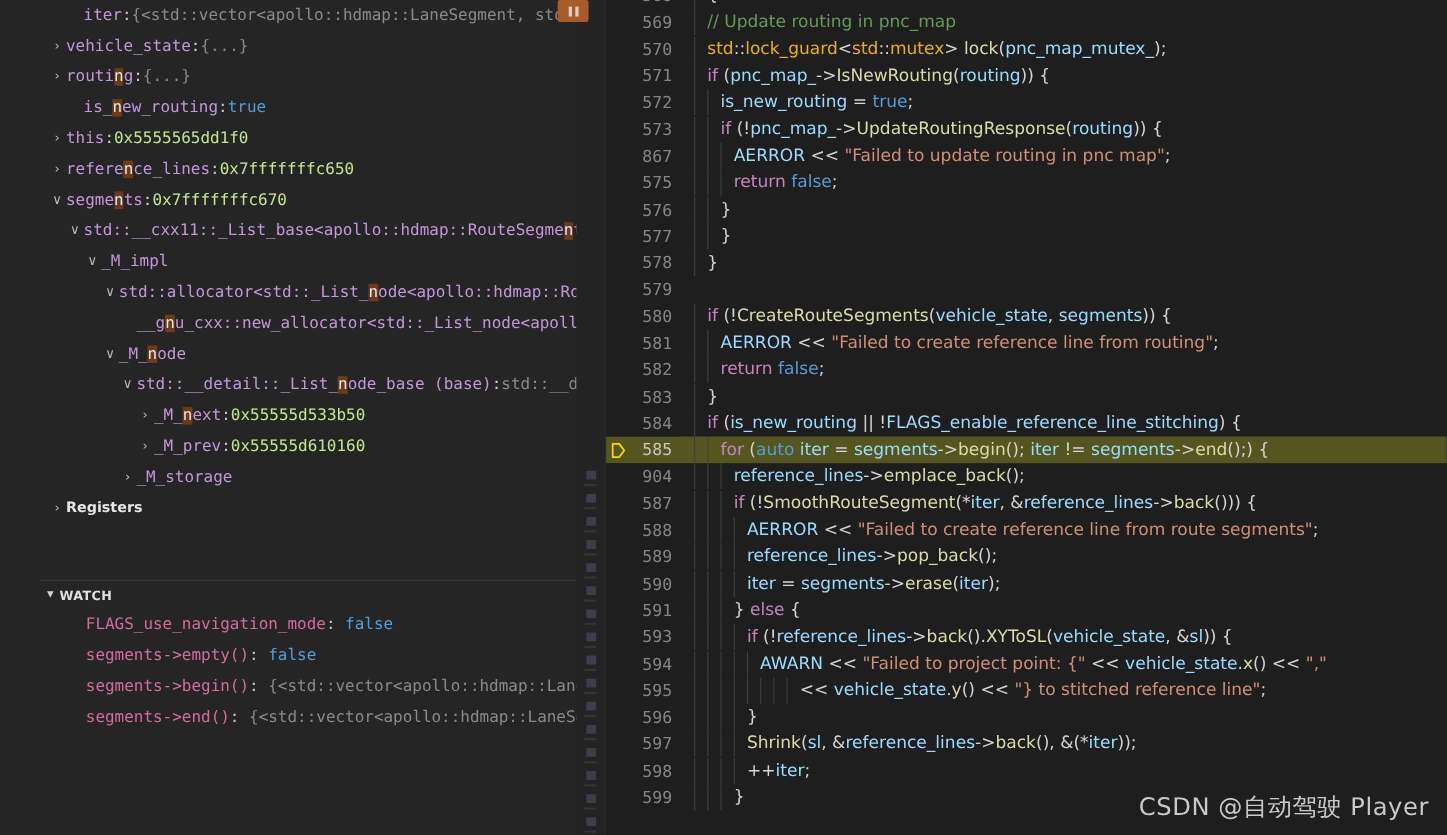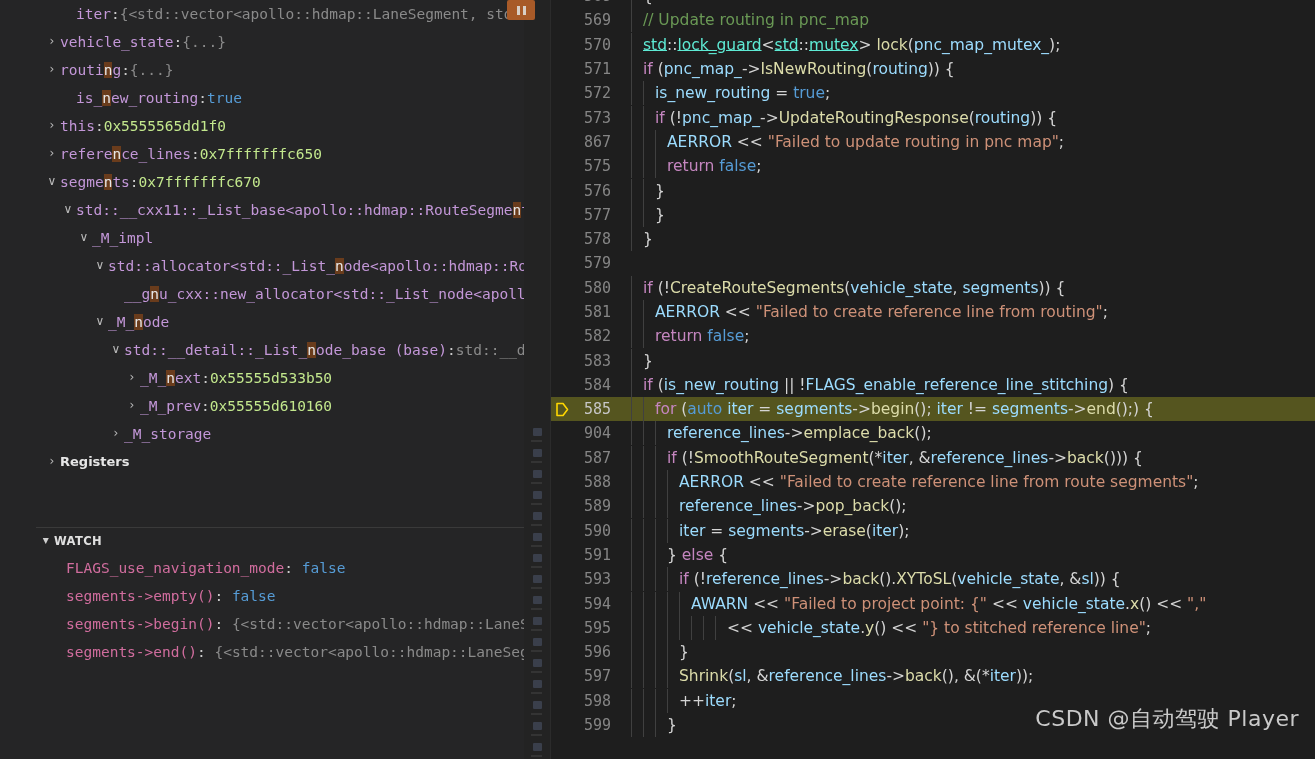--- a/index.html
+++ b/index.html
@@ -45,21 +45,21 @@
 
   
   #watch-pane { border-top: 1px solid #3a3a3a; height: 232px; overflow: hidden; }
   .section-header {
     display: flex; align-items: center; height: 26px; line-height: 26px;
     font-family: "DejaVu Sans", "Liberation Sans", sans-serif;
     font-size: 11.5px; font-weight: bold; letter-spacing: .4px;
     color: #e0e0e0; padding-left: 2px;
   }
   .section-header .twisty { color: #d0d0d0; }
-  .wrow { height: 28px; line-height: 28px; font-size: 14.5px; white-space: nowrap; padding-left: 30px; }
+  .wrow { height: 28px; line-height: 28px; font-size: 14.5px; white-space: nowrap; padding-left: 30px; margin-left: 12px; }
 
   
   #sidebar-edge {
     position: absolute; right: 0; top: 0; width: 1px; height: 759px;
     background: #2b2b2b;
   }
   #minimap-strip {
     position: absolute; right: 1px; top: 0; width: 26px; height: 759px;
     background: #232323;
   }
@@ -96,30 +96,30 @@
   .dbg-arrow {
     position: absolute; left: 4px; top: 5px; width: 14px; height: 15px;
   }
   
   .kw    { color: #c586c0; }   
   .kw2   { color: #569cd6; }   
   .cmt   { color: #6a9955; }
   .str   { color: #ce9178; }
   .fn    { color: #dcdcaa; }
   .var   { color: #9cdcfe; }
-  .ty    { color: #5eead4; text-decoration: underline; }
+  .ty    { color: #eab308; }
   .pn    { color: #d4d4d4; }
   .indent-guide {
     display: inline-block; width: 0; border-left: 1px solid #404040;
     height: 24px; vertical-align: middle; margin-right: 11px;
   }
 
   
   #watermark {
-    position: absolute; right: 16px; bottom: 25px;
+    position: absolute; right: 16px; bottom: 10px;
     font-family: "DejaVu Sans", "Liberation Sans", sans-serif;
     font-size: 22px; color: #d8d8d8; opacity: .92; letter-spacing: .5px;
     pointer-events: none;
   }
 </style>
 </head>
 <body>
 
 <div id="app">
 

